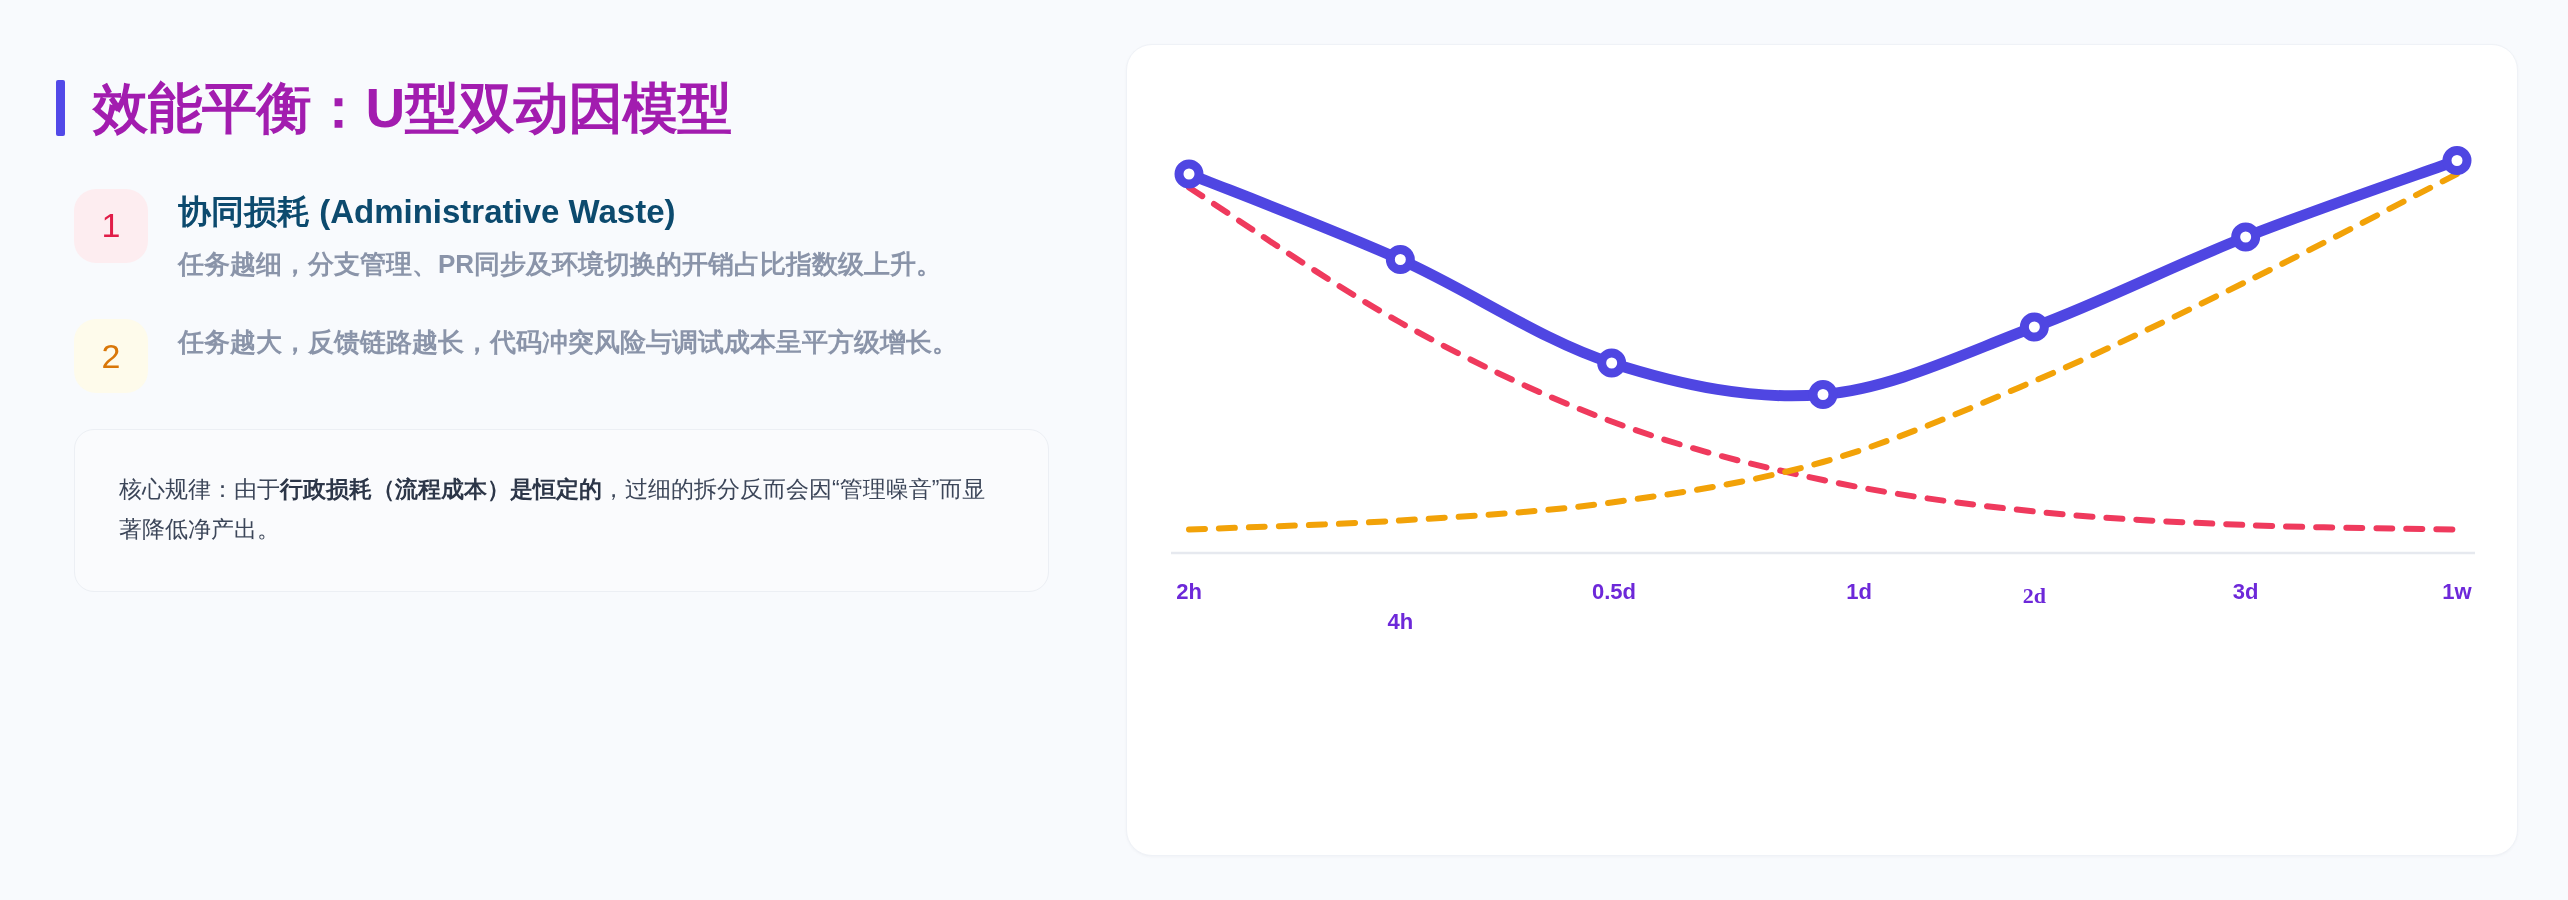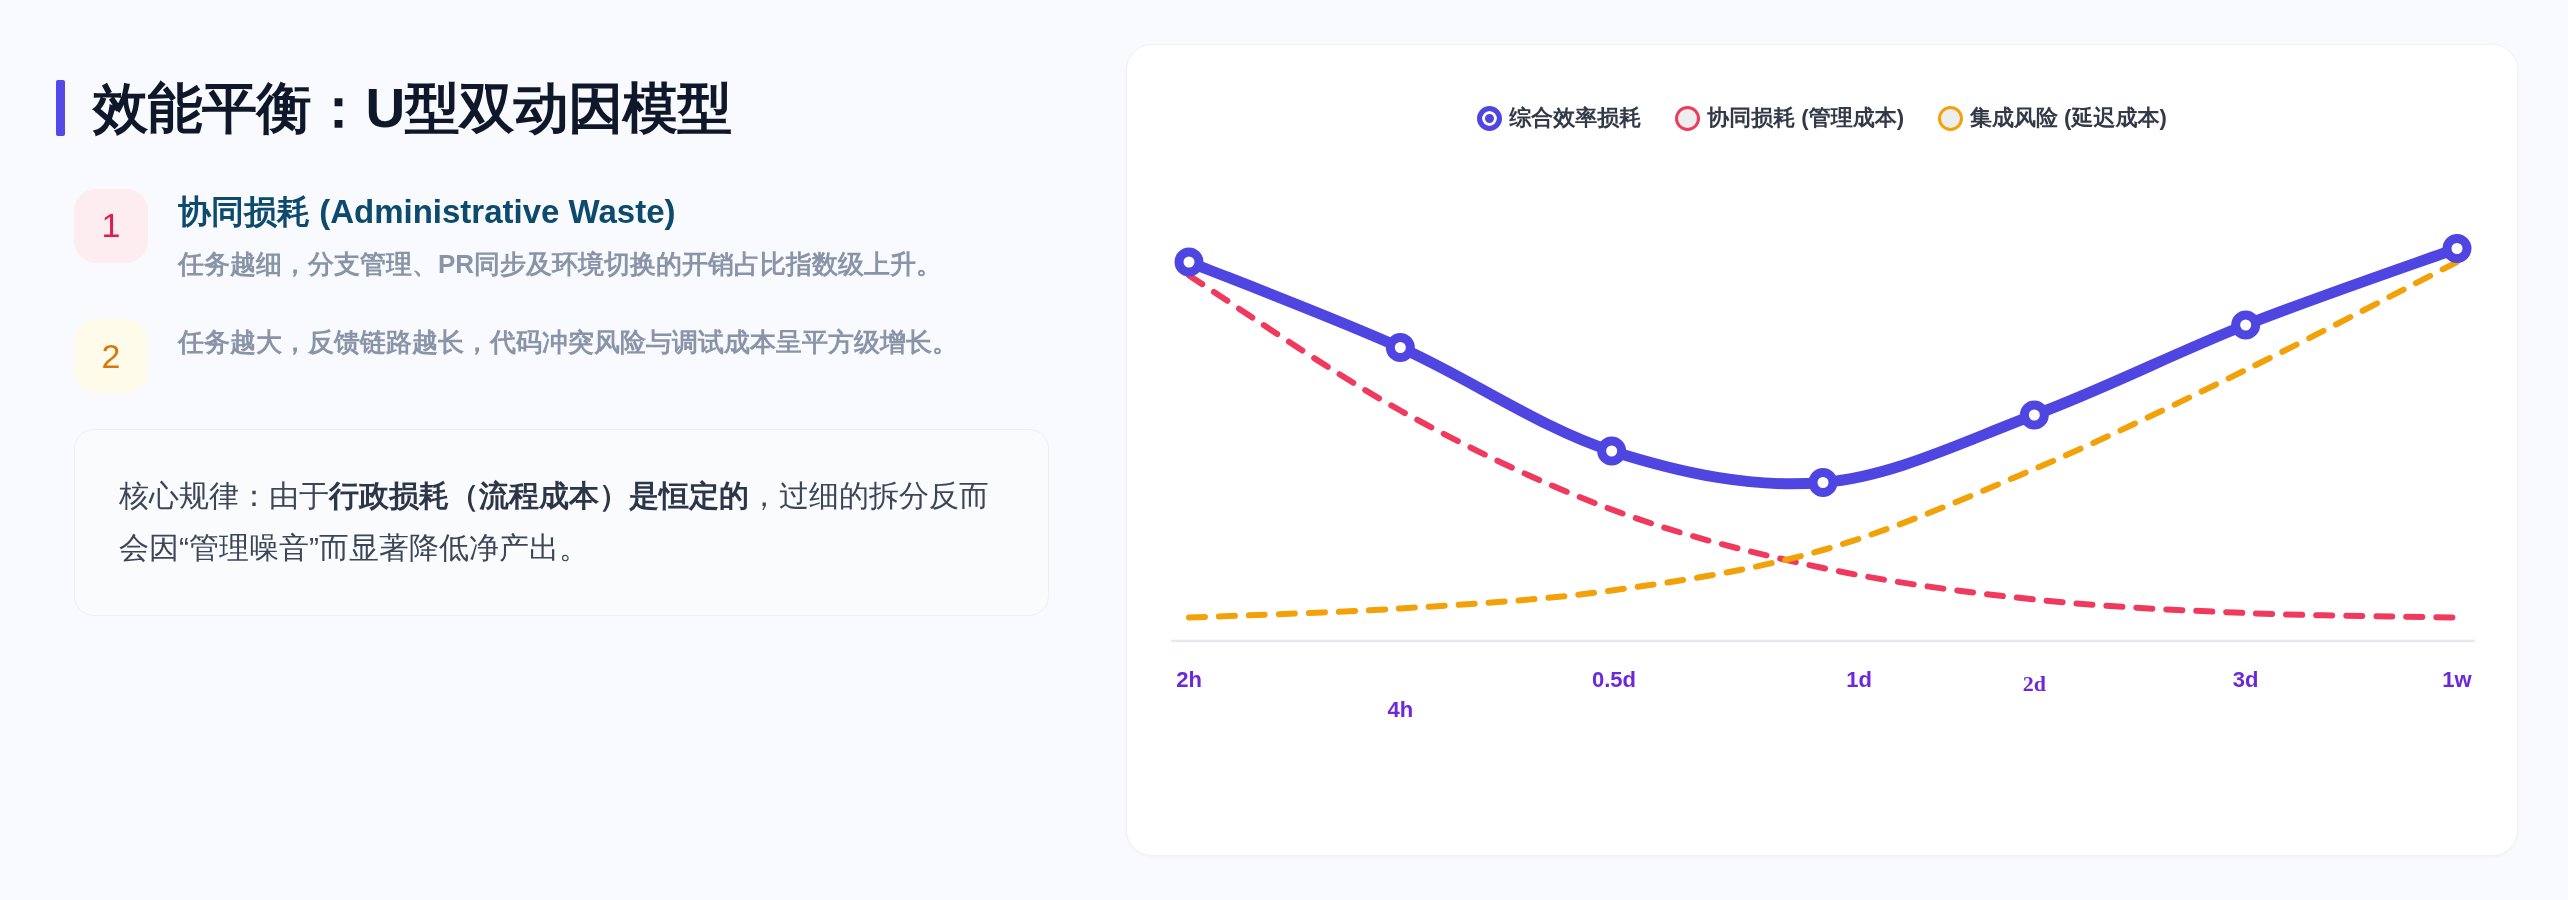--- a/index.html
+++ b/index.html
@@ -47,21 +47,21 @@
     background: #5249E8;
     border-radius: 2px;
     flex: 0 0 9px;
     margin-top: 4px;
     margin-bottom: 5px;
   }
 
   .page-title {
     font-size: 55px;
     font-weight: 700;
-    color: #0f172a;
+    color: #a21caf;
     letter-spacing: -0.5px;
     line-height: 1.18;
     white-space: nowrap;
   }
 
   
   .item {
     display: flex;
     align-items: flex-start;
     gap: 30px;
@@ -106,21 +106,21 @@
   .callout {
     margin-top: 36px;
     margin-left: 18px;
     width: 975px;
     background: #FAFBFD;
     border: 1.5px solid #ECEFF4;
     border-radius: 20px;
     padding: 40px 44px 42px 44px;
   }
   .callout-text {
-    font-size: 30px;
+    font-size: 23px;
     line-height: 1.72;
     color: #3C4659;
     font-weight: 400;
   }
   .callout-text b { font-weight: 700; color: #2C3648; }
 
   
   .chart-card {
     position: absolute;
     left: 1126px;
@@ -221,34 +221,20 @@
     <div class="callout">
       <div class="callout-text">
         <span>核心规律：由于</span><b>行政损耗（流程成本）是恒定的</b><span>，过细的拆分反而会因“管理噪音”而显著降低净产出。</span>
       </div>
     </div>
 
   </div>
 
   <div class="chart-card">
 
-    <div class="legend">
-      <div class="legend-item">
-        <span class="legend-dot purple"></span>
-        <span class="legend-label">综合效率损耗</span>
-      </div>
-      <div class="legend-item">
-        <span class="legend-dot red"></span>
-        <span class="legend-label">协同损耗 (管理成本)</span>
-      </div>
-      <div class="legend-item">
-        <span class="legend-dot orange"></span>
-        <span class="legend-label">集成风险 (延迟成本)</span>
-      </div>
-    </div>
 
     <div class="plot-wrap">
       <svg class="plot-svg" id="plot-svg" width="1392" height="620" viewBox="0 0 1392 620">
           <line x1="44" x2="1348" y1="508" y2="508" stroke="#E6E9EF" stroke-width="2.5"></line>
           <path d="M 62.00 142.50 C 97.22 165.00, 202.89 238.50, 273.33 277.50 C 343.78 316.50, 414.22 350.25, 484.67 376.50 C 555.11 402.75, 625.56 420.00, 696.00 435.00 C 766.44 450.00, 836.89 459.00, 907.33 466.50 C 977.78 474.00, 1048.22 477.00, 1118.67 480.00 C 1189.11 483.00, 1294.78 483.75, 1330.00 484.50" fill="none" stroke="#EF3A5D" stroke-linecap="round" stroke-linejoin="round" stroke-width="6" stroke-dasharray="16 14"></path>
           <path d="M 62.00 484.50 C 97.22 483.00, 202.89 480.00, 273.33 475.50 C 343.78 471.00, 414.22 467.25, 484.67 457.50 C 555.11 447.75, 625.56 437.25, 696.00 417.00 C 766.44 396.75, 836.89 366.00, 907.33 336.00 C 977.78 306.00, 1048.22 271.50, 1118.67 237.00 C 1189.11 202.50, 1294.78 147.00, 1330.00 129.00" fill="none" stroke="#F2A208" stroke-linecap="round" stroke-linejoin="round" stroke-width="6" stroke-dasharray="16 14"></path>
           <path d="M 62.00 129.00 C 97.22 143.25, 202.89 183.00, 273.33 214.50 C 343.78 246.00, 414.22 295.50, 484.67 318.00 C 555.11 340.50, 625.56 355.50, 696.00 349.50 C 766.44 343.50, 836.89 308.25, 907.33 282.00 C 977.78 255.75, 1048.22 219.75, 1118.67 192.00 C 1189.11 164.25, 1294.78 128.25, 1330.00 115.50" fill="none" stroke="#4F46E2" stroke-linecap="round" stroke-linejoin="round" stroke-width="11"></path>
           <circle cx="62.00" cy="129.00" r="10" fill="#FFFFFF" stroke="#4F46E2" stroke-width="9"></circle>
           <circle cx="273.33" cy="214.50" r="10" fill="#FFFFFF" stroke="#4F46E2" stroke-width="9"></circle>
           <circle cx="484.67" cy="318.00" r="10" fill="#FFFFFF" stroke="#4F46E2" stroke-width="9"></circle>

